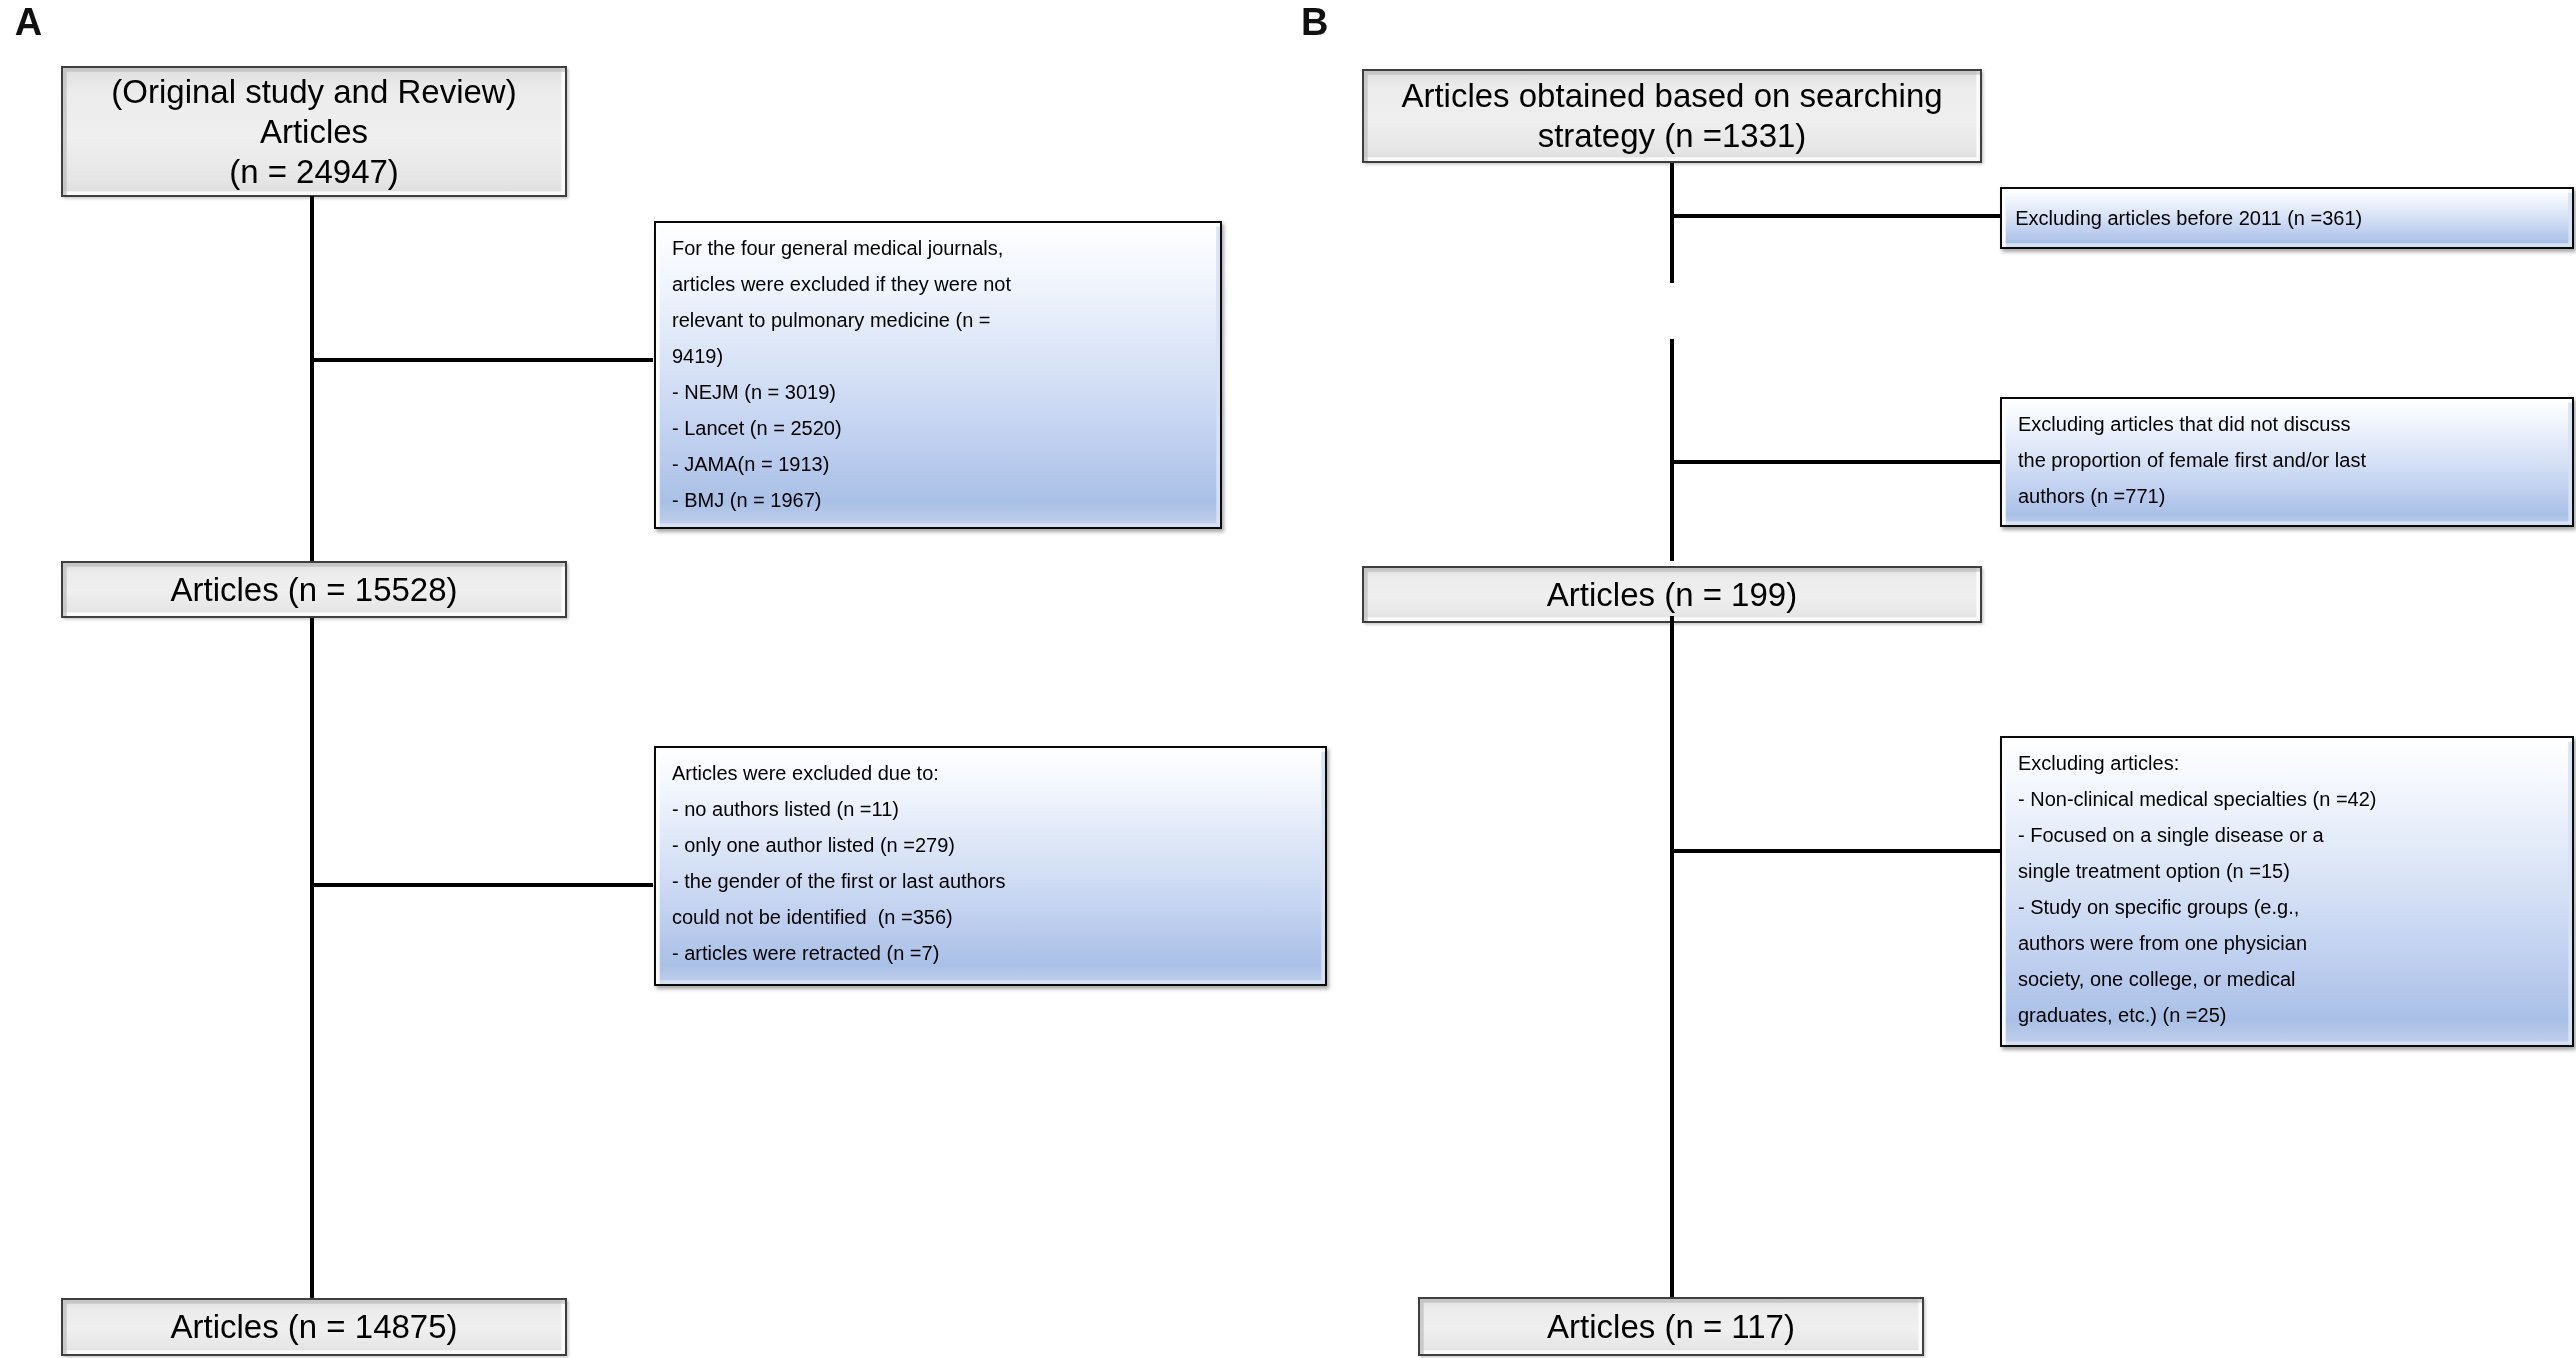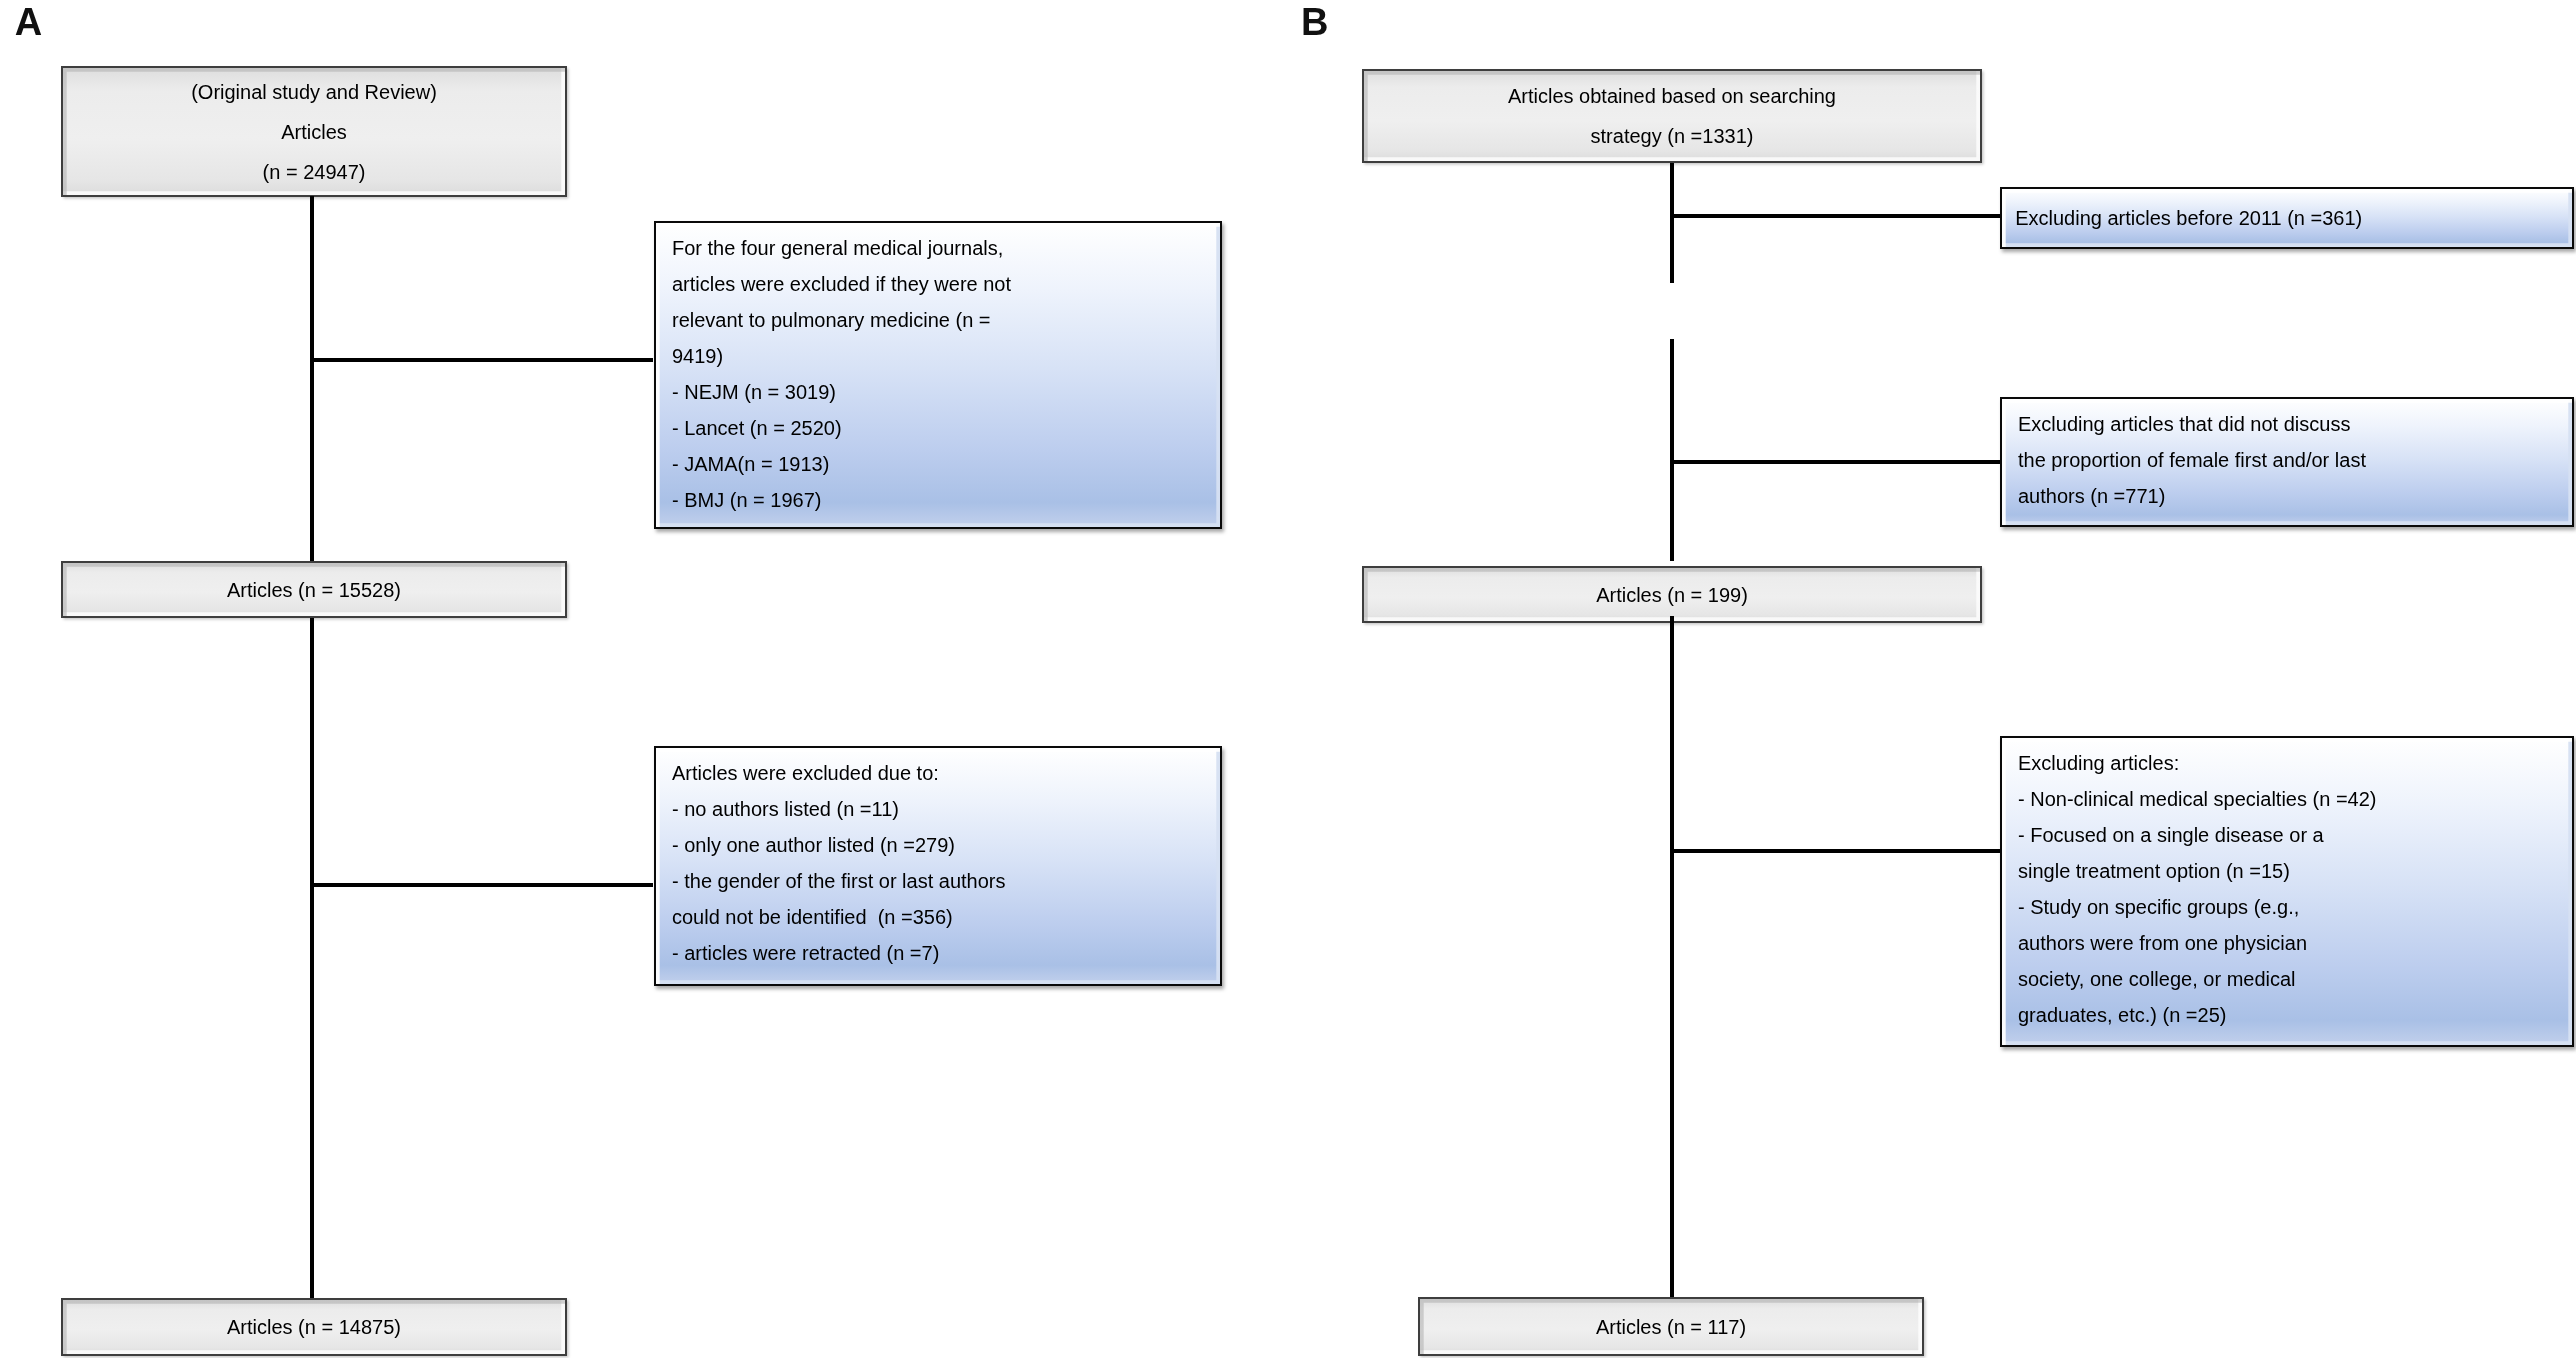--- a/index.html
+++ b/index.html
@@ -25,21 +25,21 @@
     border:2.2px solid #3e3e3e;
     background:linear-gradient(180deg,#dedede 0%,#ececec 18%,#efefef 55%,#e6e6e6 88%,#dcdcdc 100%);
     box-shadow:
       1.5px 2.2px 2.9px rgba(0,0,0,.25),
       inset 3.7px 3.7px 0 rgba(175,175,175,.55),
       inset -3.7px -3.7px 0 rgba(252,252,252,.9);
     display:flex;
     align-items:center;
     justify-content:center;
     text-align:center;
-    font-size:20px;
+    font-size:33px;
     line-height:40px;
     white-space:pre-wrap;
   }
   .blue-box{
     border:2.9px solid #0a0a0a;
     background:linear-gradient(180deg,#ffffff 0%,#eef3fc 22%,#d7e2f6 48%,#bccdee 75%,#a9c0e6 92%,#c2d0ec 100%);
     box-shadow:
       2.2px 2.9px 3.7px rgba(0,0,0,.35),
       inset 3.7px 3.7px 0 rgba(255,255,255,.92),
       inset -3.7px -3.7px 0 rgba(214,224,242,.95);
@@ -80,21 +80,21 @@
 - NEJM (n = 3019)
 - Lancet (n = 2520)
 - JAMA(n = 1913)
 - BMJ (n = 1967)</div>
 
   <div class="box grey-box" style="left:61px;top:561px;width:506px;height:57px;">Articles (n = 15528)</div>
 
   <div class="conn" style="left:310px;top:618px;width:3.7px;height:681px;"></div>
   <div class="conn" style="left:311px;top:883px;width:342px;height:3.7px;"></div>
 
-  <div class="box blue-box" style="left:654px;top:746px;width:568px;height:240px;">Articles were excluded due to:
+  <div class="box blue-box" style="left:654px;top:746px;width:673px;height:240px;">Articles were excluded due to:
 - no authors listed (n =11)
 - only one author listed (n =279)
 - the gender of the first or last authors
 could not be identified  (n =356)
 - articles were retracted (n =7)</div>
 
   <div class="box grey-box" style="left:61px;top:1298px;width:506px;height:58px;">Articles (n = 14875)</div>
 
   <div class="panel-label" style="left:1301px;top:2.9px;">B</div>
 

